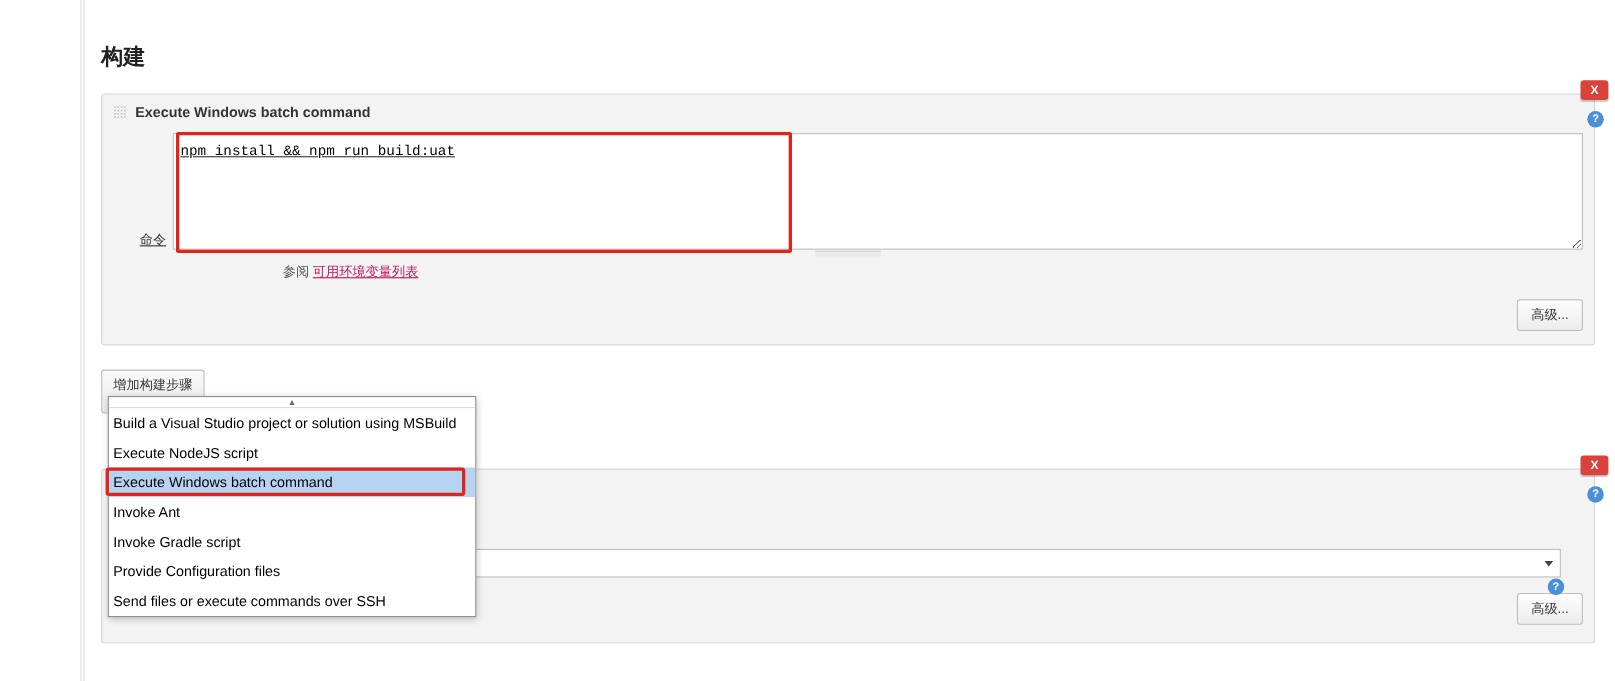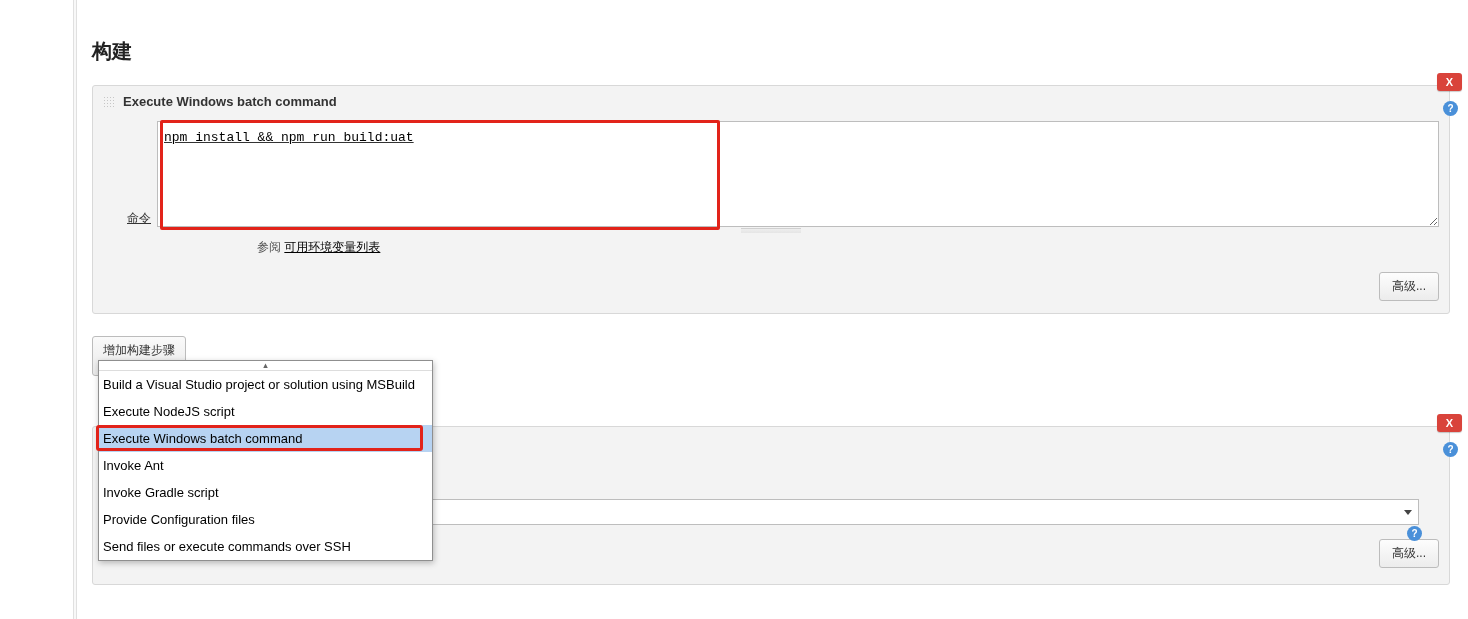--- a/index.html
+++ b/index.html
@@ -131,21 +131,21 @@
     width: 60px; height: 5px;
     border-top: 1px solid #d0d0d0;
     background: linear-gradient(#eee,#e5e5e5);
   }
   .hint-row {
     padding: 6px 10px 6px 164px;
     font-size: 12px;
     color: #555;
   }
   .hint-row a {
-    color: #000000;
+    color: #be185d;
     text-decoration: underline;
   }
   .advanced-row {
     display: flex;
     justify-content: flex-end;
     padding: 10px 10px 12px 10px;
   }
   .btn {
     display: inline-block;
     background: linear-gradient(#fdfdfd,#ececec);

